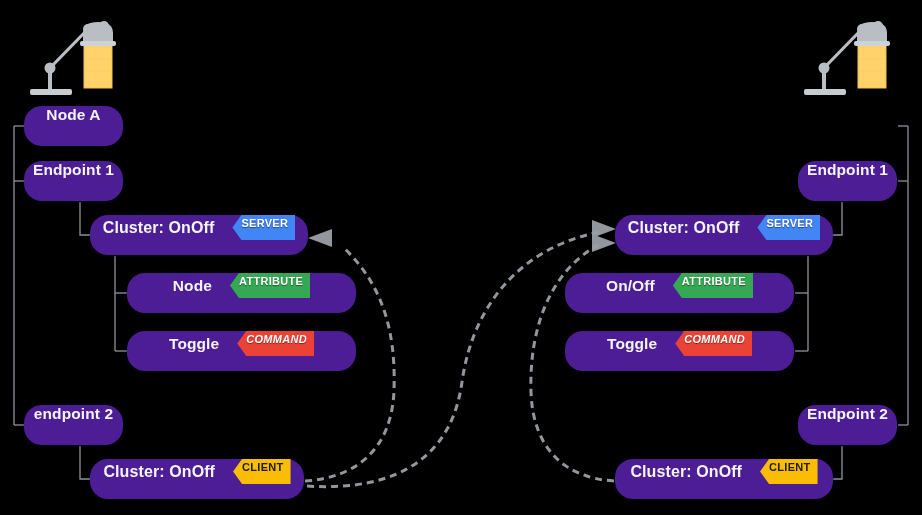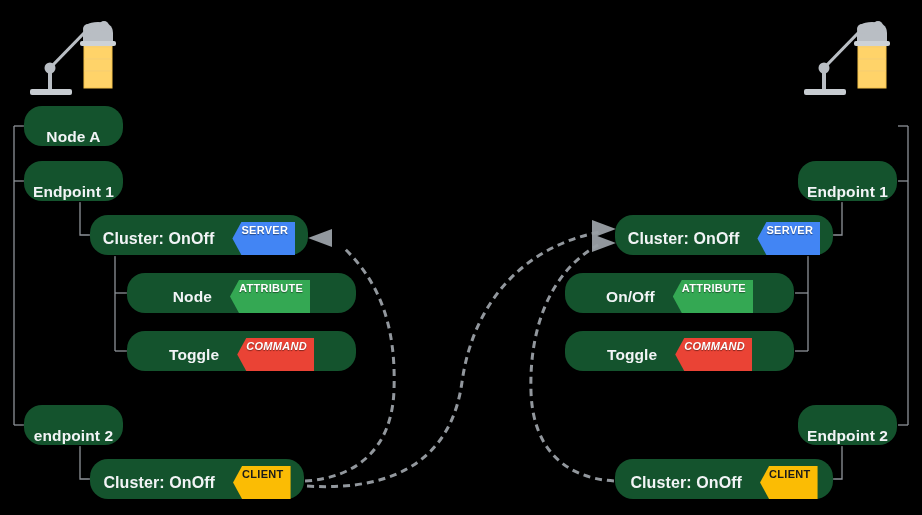--- a/index.html
+++ b/index.html
@@ -21,25 +21,25 @@
     position: absolute;
     left: 0; top: 0;
     width: 922px;
     height: 515px;
     pointer-events: none;
   }
 
   
   .box {
     position: absolute;
-    background: #14532d;
+    background: #4c1d95;
     border-radius: 18px;
     color: #f2f4f6;
     display: flex;
-    align-items: flex-end;
+    align-items: flex-start;
     justify-content: center;
     box-sizing: border-box;
     font-size: 16px;
     font-weight: 700;
     letter-spacing: .1px;
     box-shadow: 0 1px 2px rgba(0,0,0,.55);
   }
   .box.small   { font-size: 15.5px; }
   .box.cluster { font-size: 16px; padding: 0 14px; justify-content: center; }
   .box.leaf    { font-size: 15.5px; padding: 0 14px; }
@@ -54,21 +54,21 @@
 
   
   .badge {
     position: relative;
     display: inline-block;
     font-size: 11px;
     font-weight: 700;
     letter-spacing: .3px;
     line-height: 17px;
     height: 17px;
-    padding: 0 7px 16px 9px;
+    padding: 0 7px 8px 9px;
     color: #ffffff;
     -webkit-clip-path: polygon(9px 0, 100% 0, 100% 100%, 9px 100%, 0 50%);
     clip-path: polygon(9px 0, 100% 0, 100% 100%, 9px 100%, 0 50%);
     text-shadow: 0 1px 1px rgba(0,0,0,.45);
   }
   .badge.server    { background: #4285f4; }
   .badge.attribute { background: #34a853; }
   .badge.command   { background: #ea4335; font-style: italic; }
   .badge.client    { background: #fbbc04; color: #1b1b1b; text-shadow: none; }
 

